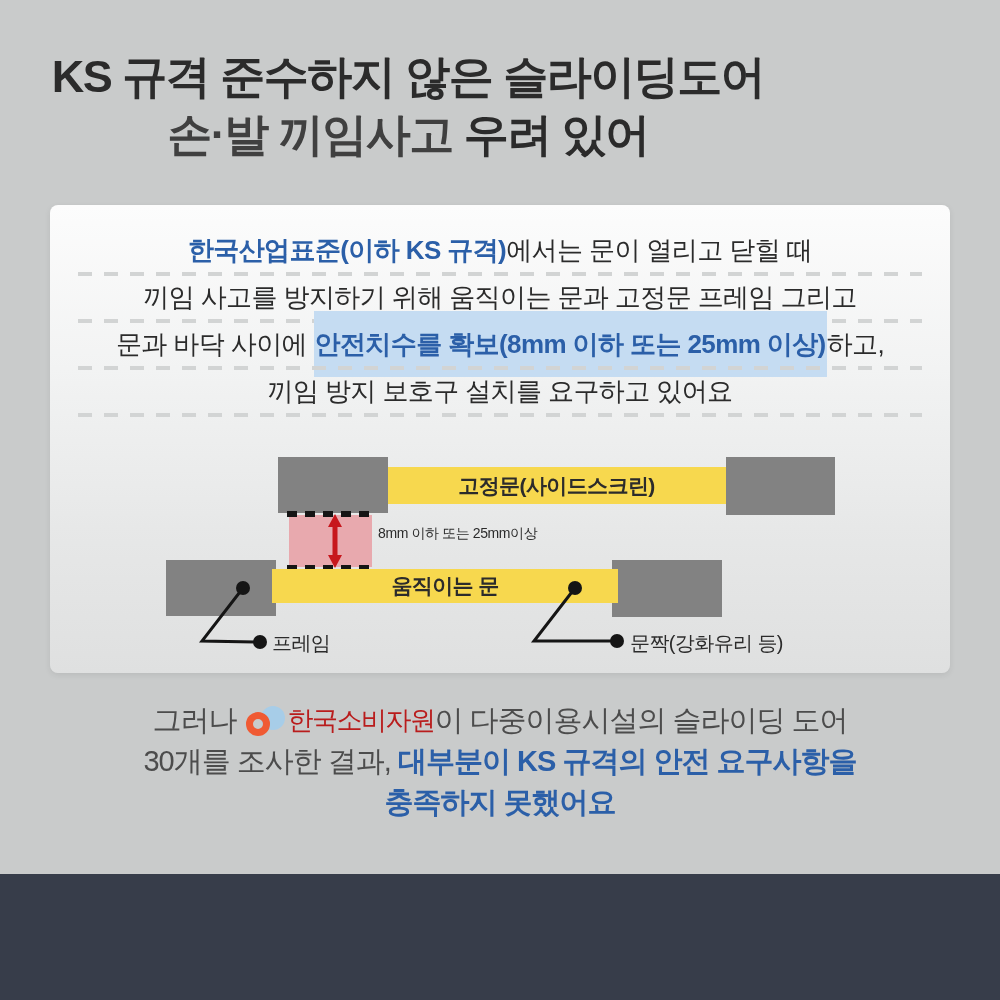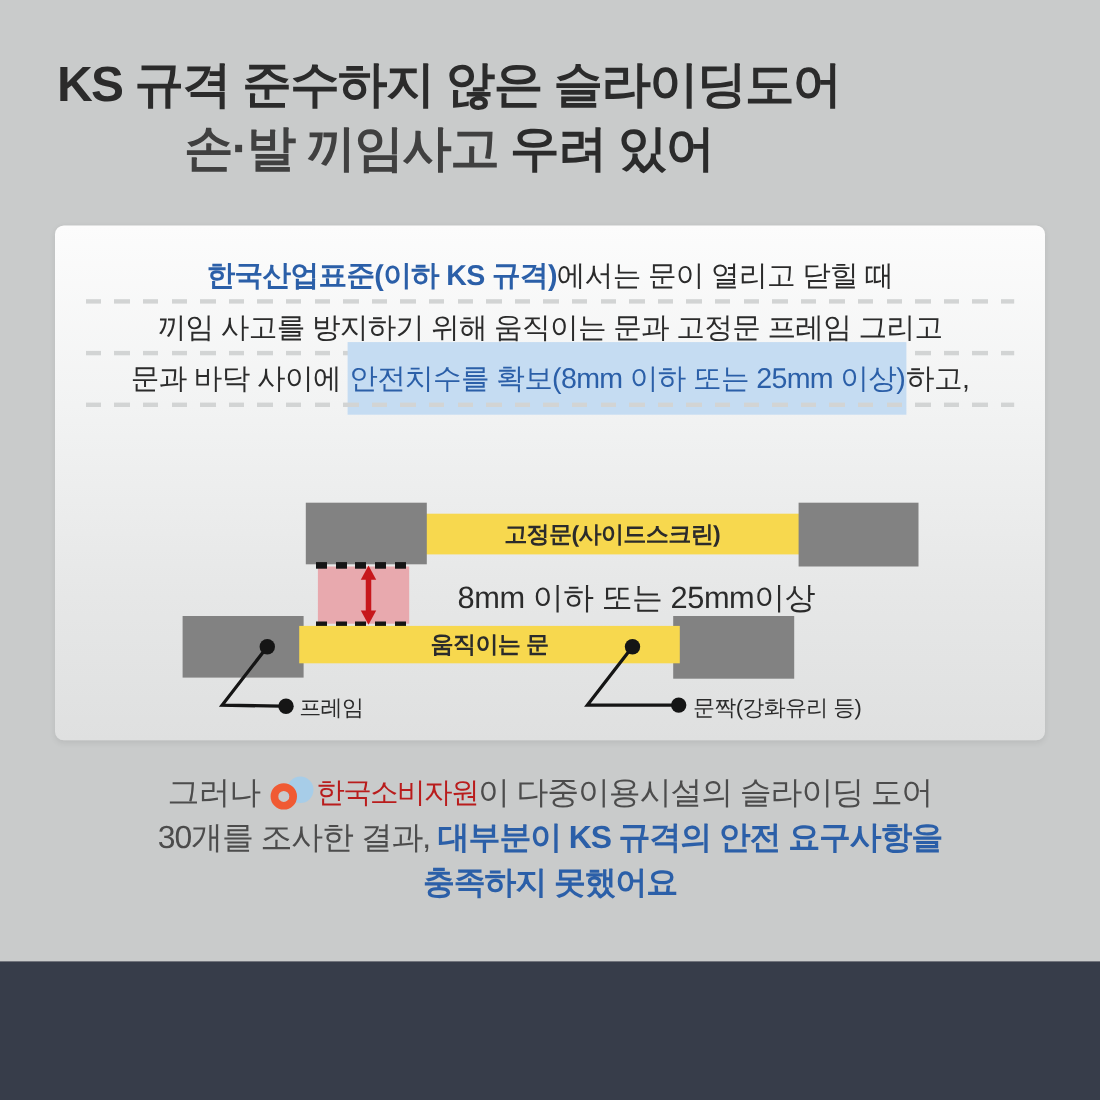--- a/index.html
+++ b/index.html
@@ -32,21 +32,21 @@
   #para{
     position:absolute;left:0;top:22px;width:900px;text-align:center;
   }
   .p-row{position:relative;height:47px;}
   .p-line{
     font-size:26px;line-height:47px;color:#2b2b2b;white-space:nowrap;
     letter-spacing:-0.6px;
   }
   .p-line b{color:#2b5fa8;font-weight:bold;}
   .p-line .hl{
-    color:#2b5fa8;font-weight:normal;background:#c5dcf2;
+    color:#2b5fa8;font-weight:bold;background:#c5dcf2;
     padding:18px 1px;
   }
   .dots{
     position:absolute;left:28px;right:28px;height:4px;
     background-image:repeating-linear-gradient(to right,#d2d4d4 0 14px,transparent 14px 26px);
   }
 
   
   #diagram{position:absolute;left:0;top:240px;width:816px;height:228px;}
   .gbox{position:absolute;background:#828282;}
@@ -59,23 +59,22 @@
     white-space:nowrap;
   }
   #gap{
     position:absolute;background:#e8a9ae;
   }
   .dashline{
     position:absolute;height:6px;
     background-image:repeating-linear-gradient(to right,#151515 0 10px,transparent 10px 18px);
   }
   #gaplabel{
-    position:absolute;font-size:28px;color:#2b2b2b;white-space:nowrap;
+    position:absolute;font-size:14px;color:#2b2b2b;white-space:nowrap;
     letter-spacing:-0.4px;
-    margin-left:38px;
   }
   .calloutlabel{
     position:absolute;font-size:20px;color:#2b2b2b;white-space:nowrap;
     letter-spacing:-0.6px;
   }
   #diagram svg{position:absolute;left:0;top:0;overflow:visible;}
 
   
   #bottom{
     position:absolute;left:0;top:700px;width:1000px;text-align:center;
@@ -129,20 +128,24 @@
     <div class="p-row">
       <div class="p-line">끼임 사고를 방지하기 위해 움직이는 문과 고정문 프레임 그리고</div>
       <div class="dots" style="bottom:-2px;"></div>
     </div>
     <div class="p-row">
       <div class="p-line">
         <span>문과 바닥 사이에 </span><span class="hl">안전치수를 확보(8mm 이하 또는 25mm 이상)</span><span>하고,</span>
       </div>
       <div class="dots" style="bottom:-2px;"></div>
     </div>
+    <div class="p-row">
+      <div class="p-line">끼임 방지 보호구 설치를 요구하고 있어요</div>
+      <div class="dots" style="bottom:-2px;"></div>
+    </div>
   </div>
 
   <div id="diagram">
 
     <div class="ybar" style="left:335px;top:22px;width:343px;height:37px;">
       <span>고정문(사이드스크린)</span>
     </div>
 
     <div class="gbox" style="left:228px;top:12px;width:110px;height:56px;"></div>
 

